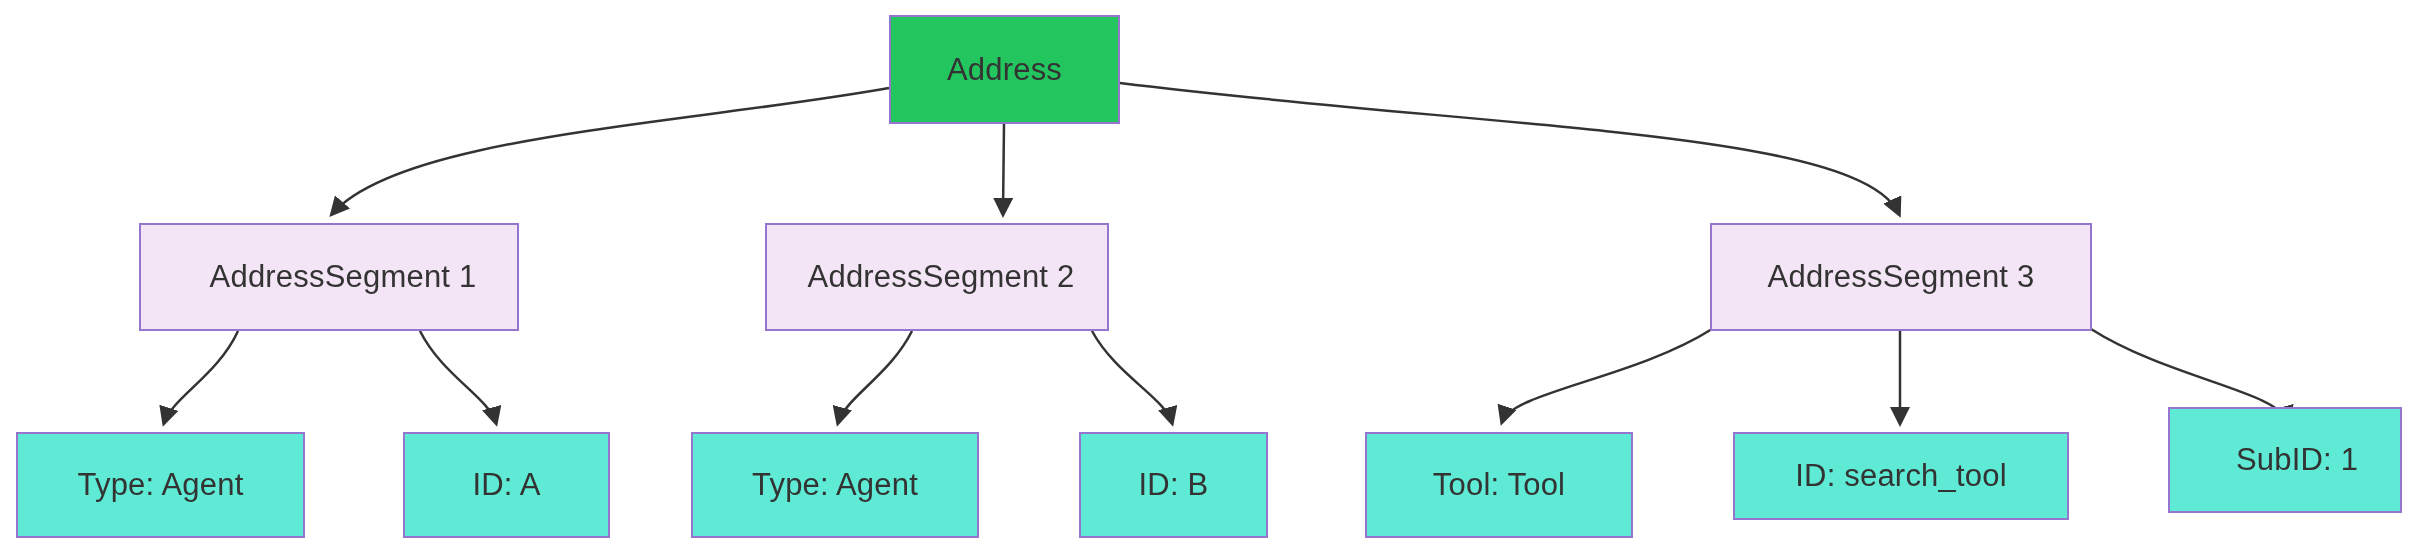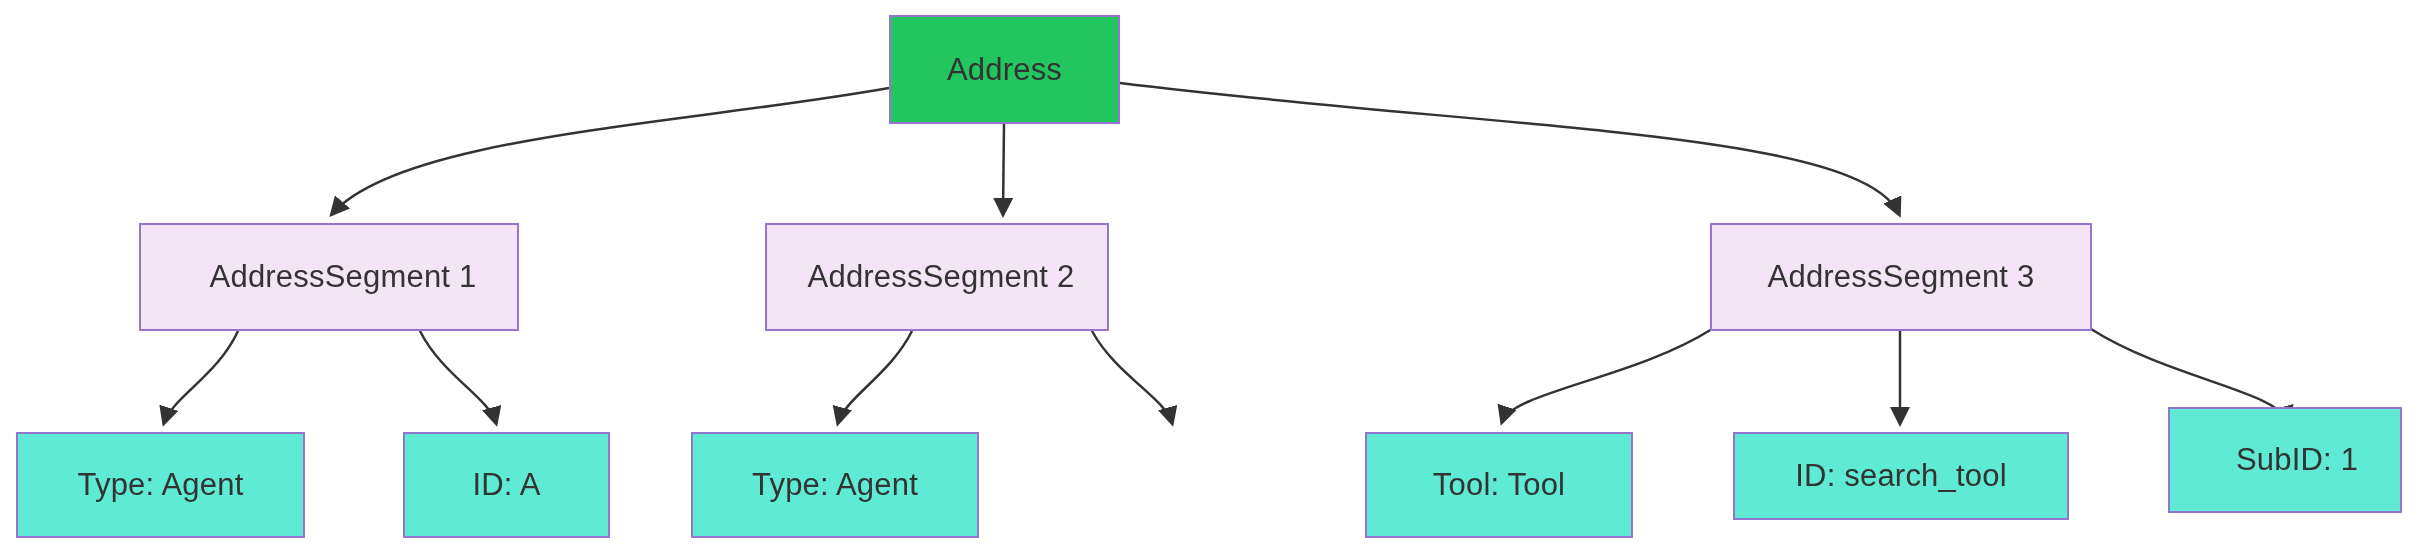--- a/index.html
+++ b/index.html
@@ -92,20 +92,23 @@
 
   <div class="node node-leaf" id="leaf1">
     <span>Type: Agent</span>
   </div>
   <div class="node node-leaf" id="leaf2">
     <span>ID: A</span>
   </div>
   <div class="node node-leaf" id="leaf3">
     <span>Type: Agent</span>
   </div>
+  <div class="node node-leaf" id="leaf4">
+    <span>ID: B</span>
+  </div>
   <div class="node node-leaf" id="leaf5">
     <span>Tool: Tool</span>
   </div>
   <div class="node node-leaf" id="leaf6">
     <span>ID: search_tool</span>
   </div>
   <div class="node node-leaf" id="leaf7">
     <span>SubID: 1</span>
   </div>
 

